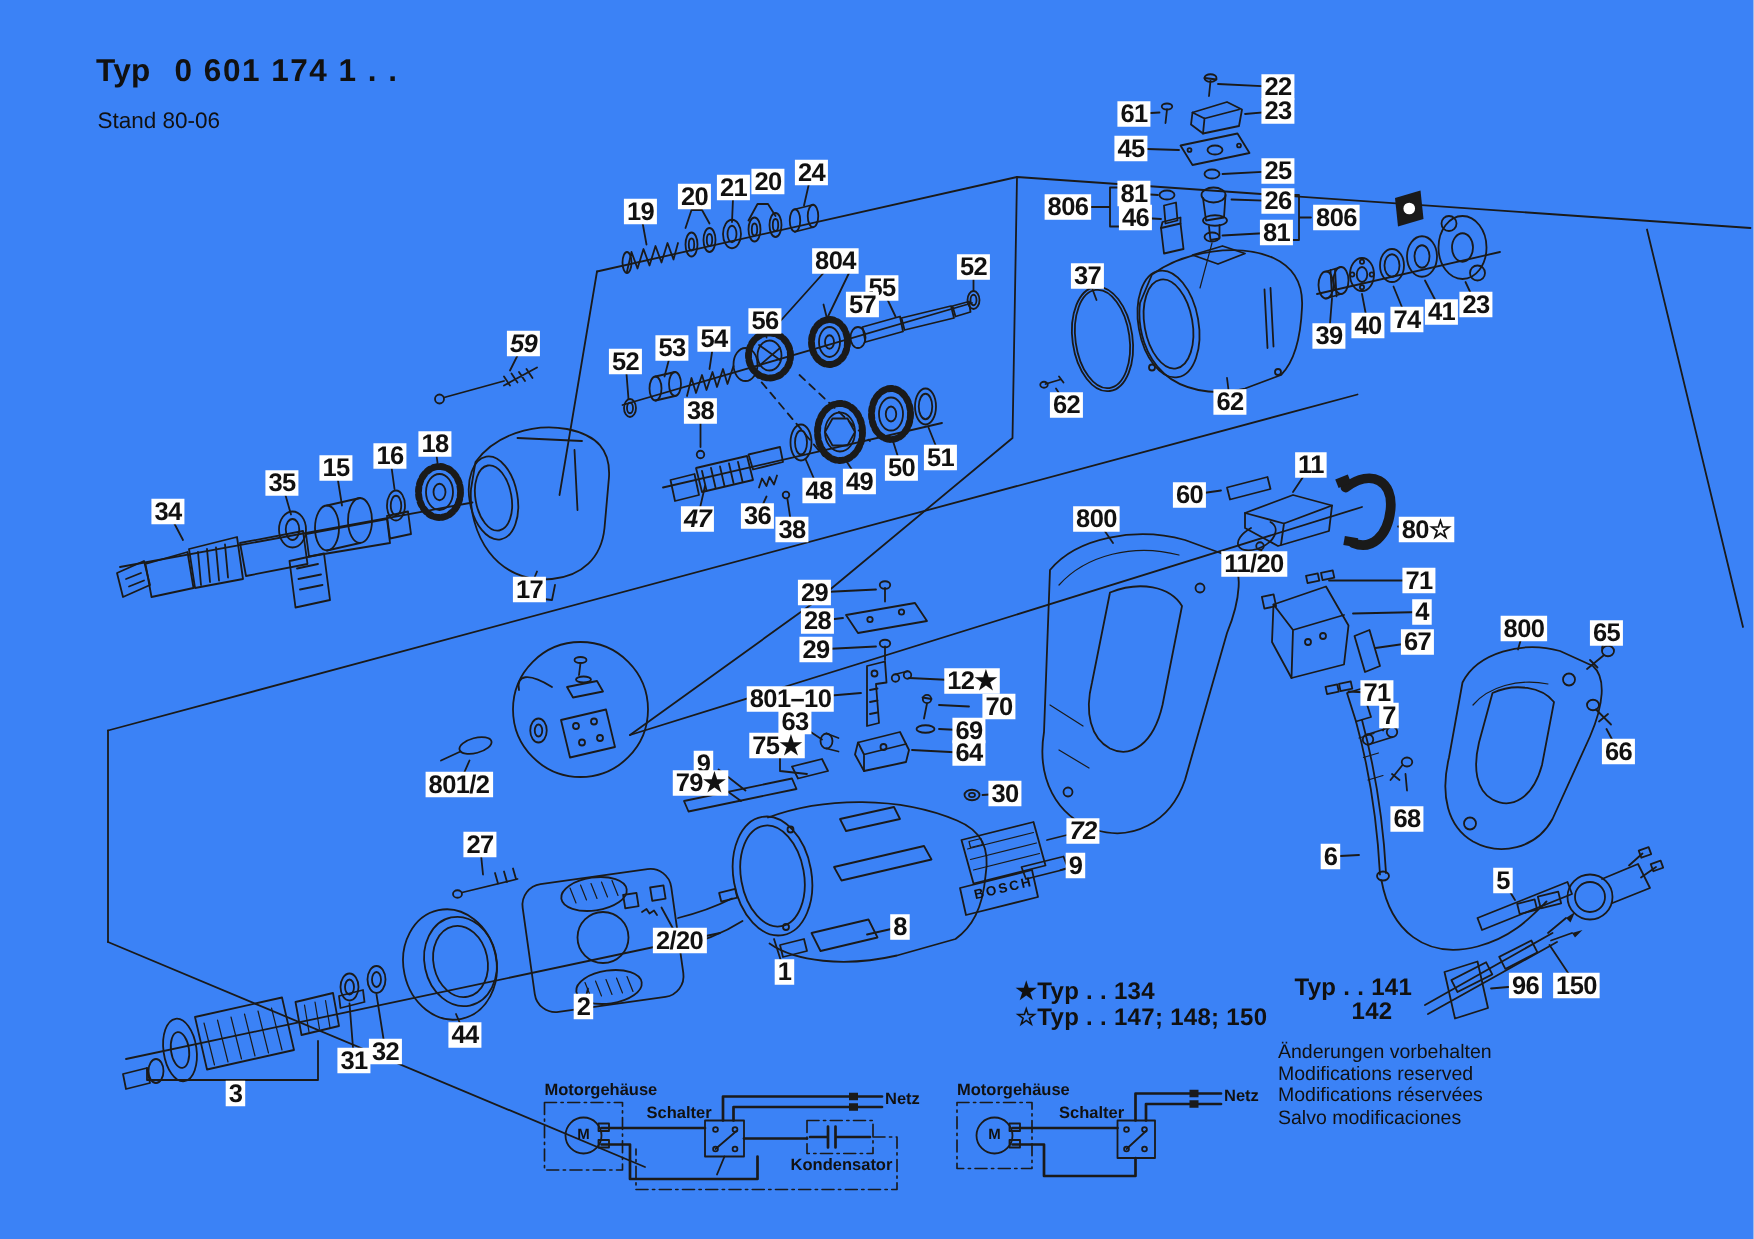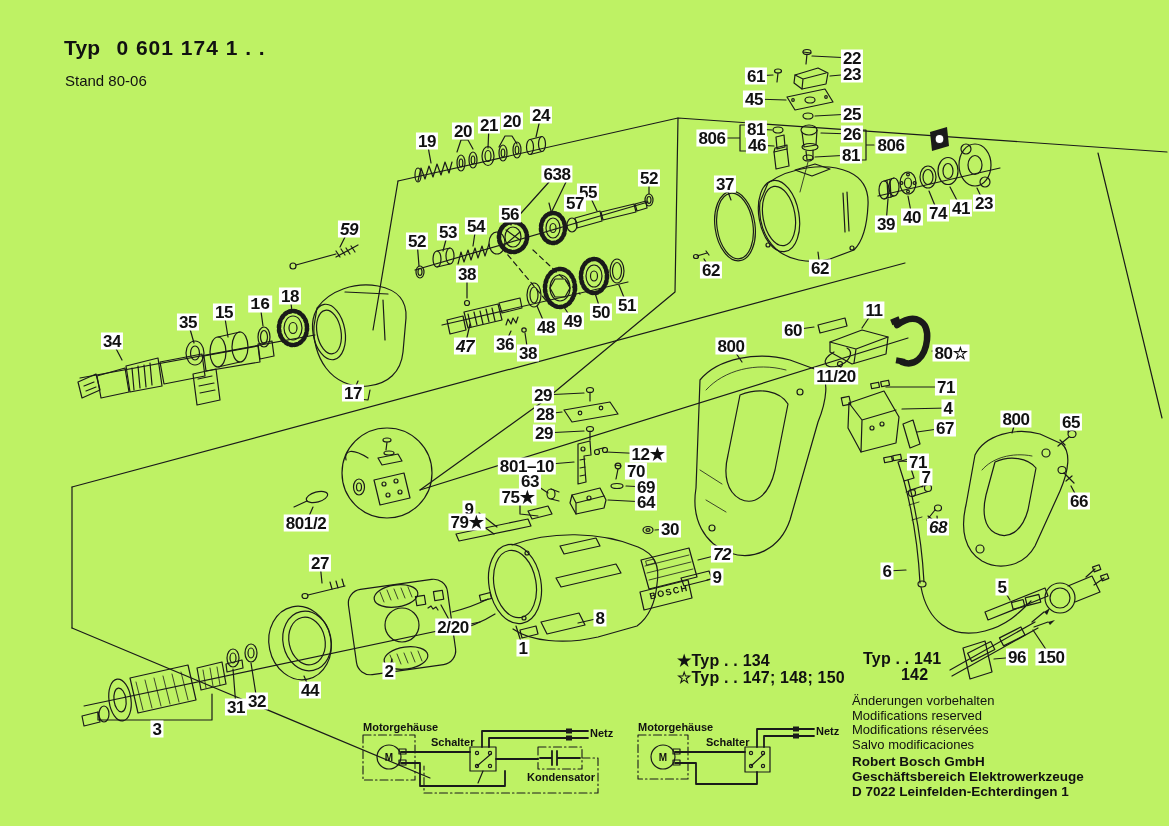--- a/index.html
+++ b/index.html
@@ -1,16 +1,16 @@
 <!DOCTYPE html>
 <html><head>
 <meta charset="utf-8">
 <style>
   html,body{margin:0;padding:0;background:#e8e8e8;}
-  #page{position:relative;width:1169px;height:826px;background:#bef264;overflow:hidden;
+  #page{position:relative;width:1169px;height:826px;background:#3b82f6;overflow:hidden;
         font-family:"Liberation Sans",sans-serif;color:#111;}
   #art{position:absolute;left:0;top:0;}
   #art *{stroke:#1a1a1a;fill:none;stroke-width:1.2;stroke-linecap:round;stroke-linejoin:round;}
   #art .teeth{stroke-width:4.6;stroke-dasharray:2.6 2.3;}
   #art .thin{stroke-width:0.8;}
   #art .th2{stroke-width:1.8;}
   #art .dash{stroke-dasharray:5 4;stroke-width:0.9;}
   #art .dd{stroke-dasharray:8 3 1.5 3;stroke-width:1.1;}
   #art .fill{fill:#1a1a1a;stroke:none;}
   #art .wfill{fill:#ffffff;}
@@ -658,75 +658,75 @@
       <div class="co" style="left: 852px; top: 74px;">23</div>
       <div class="co" style="left: 756px; top: 76px;">61</div>
       <div class="co" style="left: 754px; top: 99px;">45</div>
       <div class="co" style="left: 852px; top: 114px;">25</div>
       <div class="co" style="left: 712px; top: 138px;">806</div>
       <div class="co" style="left: 756px; top: 129px;">81</div>
       <div class="co" style="left: 757px; top: 145px;">46</div>
       <div class="co" style="left: 852px; top: 134px;">26</div>
       <div class="co" style="left: 851px; top: 155px;">81</div>
       <div class="co" style="left: 891px; top: 145px;">806</div>
-      <div class="co" style="left: 557px; top: 174px;">638</div>
+      <div class="co" style="left: 557px; top: 174px;">804</div>
       <div class="co" style="left: 588px; top: 192px;">55</div>
       <div class="co" style="left: 649px; top: 178px;">52</div>
       <div class="co" style="left: 725px; top: 184px;">37</div>
       <div class="co" style="left: 417px; top: 241px;">52</div>
       <div class="co" style="left: 448px; top: 232px;">53</div>
       <div class="co" style="left: 476px; top: 226px;">54</div>
       <div class="co" style="left: 510px; top: 214px;">56</div>
       <div class="co" style="left: 575px; top: 203px;">57</div>
       <div class="co" style="left: 349px; top: 229px; font-style: italic;">59</div>
       <div class="co" style="left: 467px; top: 274px;">38</div>
       <div class="co" style="left: 711px; top: 270px;">62</div>
       <div class="co" style="left: 820px; top: 268px;">62</div>
       <div class="co" style="left: 886px; top: 224px;">39</div>
       <div class="co" style="left: 912px; top: 217px;">40</div>
       <div class="co" style="left: 938px; top: 213px;">74</div>
       <div class="co" style="left: 961px; top: 208px;">41</div>
       <div class="co" style="left: 984px; top: 203px;">23</div>
       <div class="co" style="left: 112px; top: 341px;">34</div>
       <div class="co" style="left: 188px; top: 322px;">35</div>
       <div class="co" style="left: 224px; top: 312px;">15</div>
-      <div class="co" style="left: 260px; top: 304px; font-family: Liberation Mono, monospace;">16</div>
+      <div class="co" style="left: 260px; top: 304px;">16</div>
       <div class="co" style="left: 290px; top: 296px; text-align: right;">18</div>
       <div class="co" style="left: 353px; top: 393px;">17</div>
       <div class="co" style="left: 465px; top: 346px; font-style: italic;">47</div>
       <div class="co" style="left: 505px; top: 344px;">36</div>
       <div class="co" style="left: 528px; top: 353px;">38</div>
       <div class="co" style="left: 546px; top: 327px;">48</div>
       <div class="co" style="left: 573px; top: 321px;">49</div>
       <div class="co" style="left: 601px; top: 312px;">50</div>
       <div class="co" style="left: 627px; top: 305px;">51</div>
       <div class="co" style="left: 543px; top: 395px;">29</div>
       <div class="co" style="left: 545px; top: 414px;">28</div>
       <div class="co" style="left: 544px; top: 433px;">29</div>
       <div class="co" style="left: 648px; top: 454px;">12★</div>
       <div class="co" style="left: 527px; top: 466px;">801–10</div>
-      <div class="co" style="left: 636px; top: 471px;">70</div>
+      <div class="co" style="left: 666px; top: 471px;">70</div>
       <div class="co" style="left: 530px; top: 481px;">63</div>
       <div class="co" style="left: 646px; top: 487px;">69</div>
       <div class="co" style="left: 518px; top: 497px;">75★</div>
       <div class="co" style="left: 646px; top: 502px;">64</div>
       <div class="co" style="left: 469px; top: 509px;">9</div>
       <div class="co" style="left: 467px; top: 522px;">79★</div>
       <div class="co" style="left: 670px; top: 529px;">30</div>
       <div class="co" style="left: 731px; top: 346px;">800</div>
       <div class="co" style="left: 793px; top: 330px;">60</div>
       <div class="co" style="left: 874px; top: 310px;">11</div>
       <div class="co" style="left: 951px; top: 353px;">80☆</div>
       <div class="co" style="left: 836px; top: 376px;">11/20</div>
       <div class="co" style="left: 946px; top: 387px;">71</div>
       <div class="co" style="left: 948px; top: 408px;">4</div>
       <div class="co" style="left: 945px; top: 428px;">67</div>
       <div class="co" style="left: 918px; top: 462px;">71</div>
       <div class="co" style="left: 926px; top: 477px;">7</div>
-      <div class="co" style="left: 938px; top: 527px; font-style: italic;">68</div>
+      <div class="co" style="left: 938px; top: 546px;">68</div>
       <div class="co" style="left: 1016px; top: 419px;">800</div>
       <div class="co" style="left: 1071px; top: 422px;">65</div>
       <div class="co" style="left: 1079px; top: 501px;">66</div>
       <div class="co" style="left: 887px; top: 571px;">6</div>
       <div class="co" style="left: 1002px; top: 587px;">5</div>
       <div class="co" style="left: 1017px; top: 657px;">96</div>
       <div class="co" style="left: 1051px; top: 657px;">150</div>
       <div class="co" style="left: 320px; top: 563px;">27</div>
       <div class="co" style="left: 310px; top: 690px;">44</div>
       <div class="co" style="left: 389px; top: 671px;">2</div>
@@ -747,25 +747,20 @@
 <div class="abs fnote" style="left:677px;top:668px;">☆Typ . . 147; 148; 150</div>
 <div class="abs fnote" style="left:863px;top:650px;">Typ . . 141</div>
 <div class="abs fnote" style="left:901px;top:666px;">142</div>
 
 <div class="abs legal" style="left:852px;top:694px;">
   <div>Änderungen vorbehalten</div>
   <div>Modifications reserved</div>
   <div>Modifications réservées</div>
   <div>Salvo modificaciones</div>
 </div>
-<div class="abs company" style="left:852px;top:754px;">
-  <div>Robert Bosch GmbH</div>
-  <div>Geschäftsbereich Elektrowerkzeuge</div>
-  <div>D 7022 Leinfelden-Echterdingen 1</div>
-</div>
 
 <div class="abs schlbl" style="left:363px;top:721px;">Motorgehäuse</div>
 <div class="abs schlbl" style="left:431px;top:736px;">Schalter</div>
 <div class="abs schlbl" style="left:590px;top:727px;">Netz</div>
 <div class="abs schlbl" style="left:526px;top:771px;width:70px;text-align:center;">Kondensator</div>
 <div class="abs schlbl msym" style="left:389px;top:757px;">M</div>
 
 <div class="abs schlbl" style="left:638px;top:721px;">Motorgehäuse</div>
 <div class="abs schlbl" style="left:706px;top:736px;">Schalter</div>
 <div class="abs schlbl" style="left:816px;top:725px;">Netz</div>

